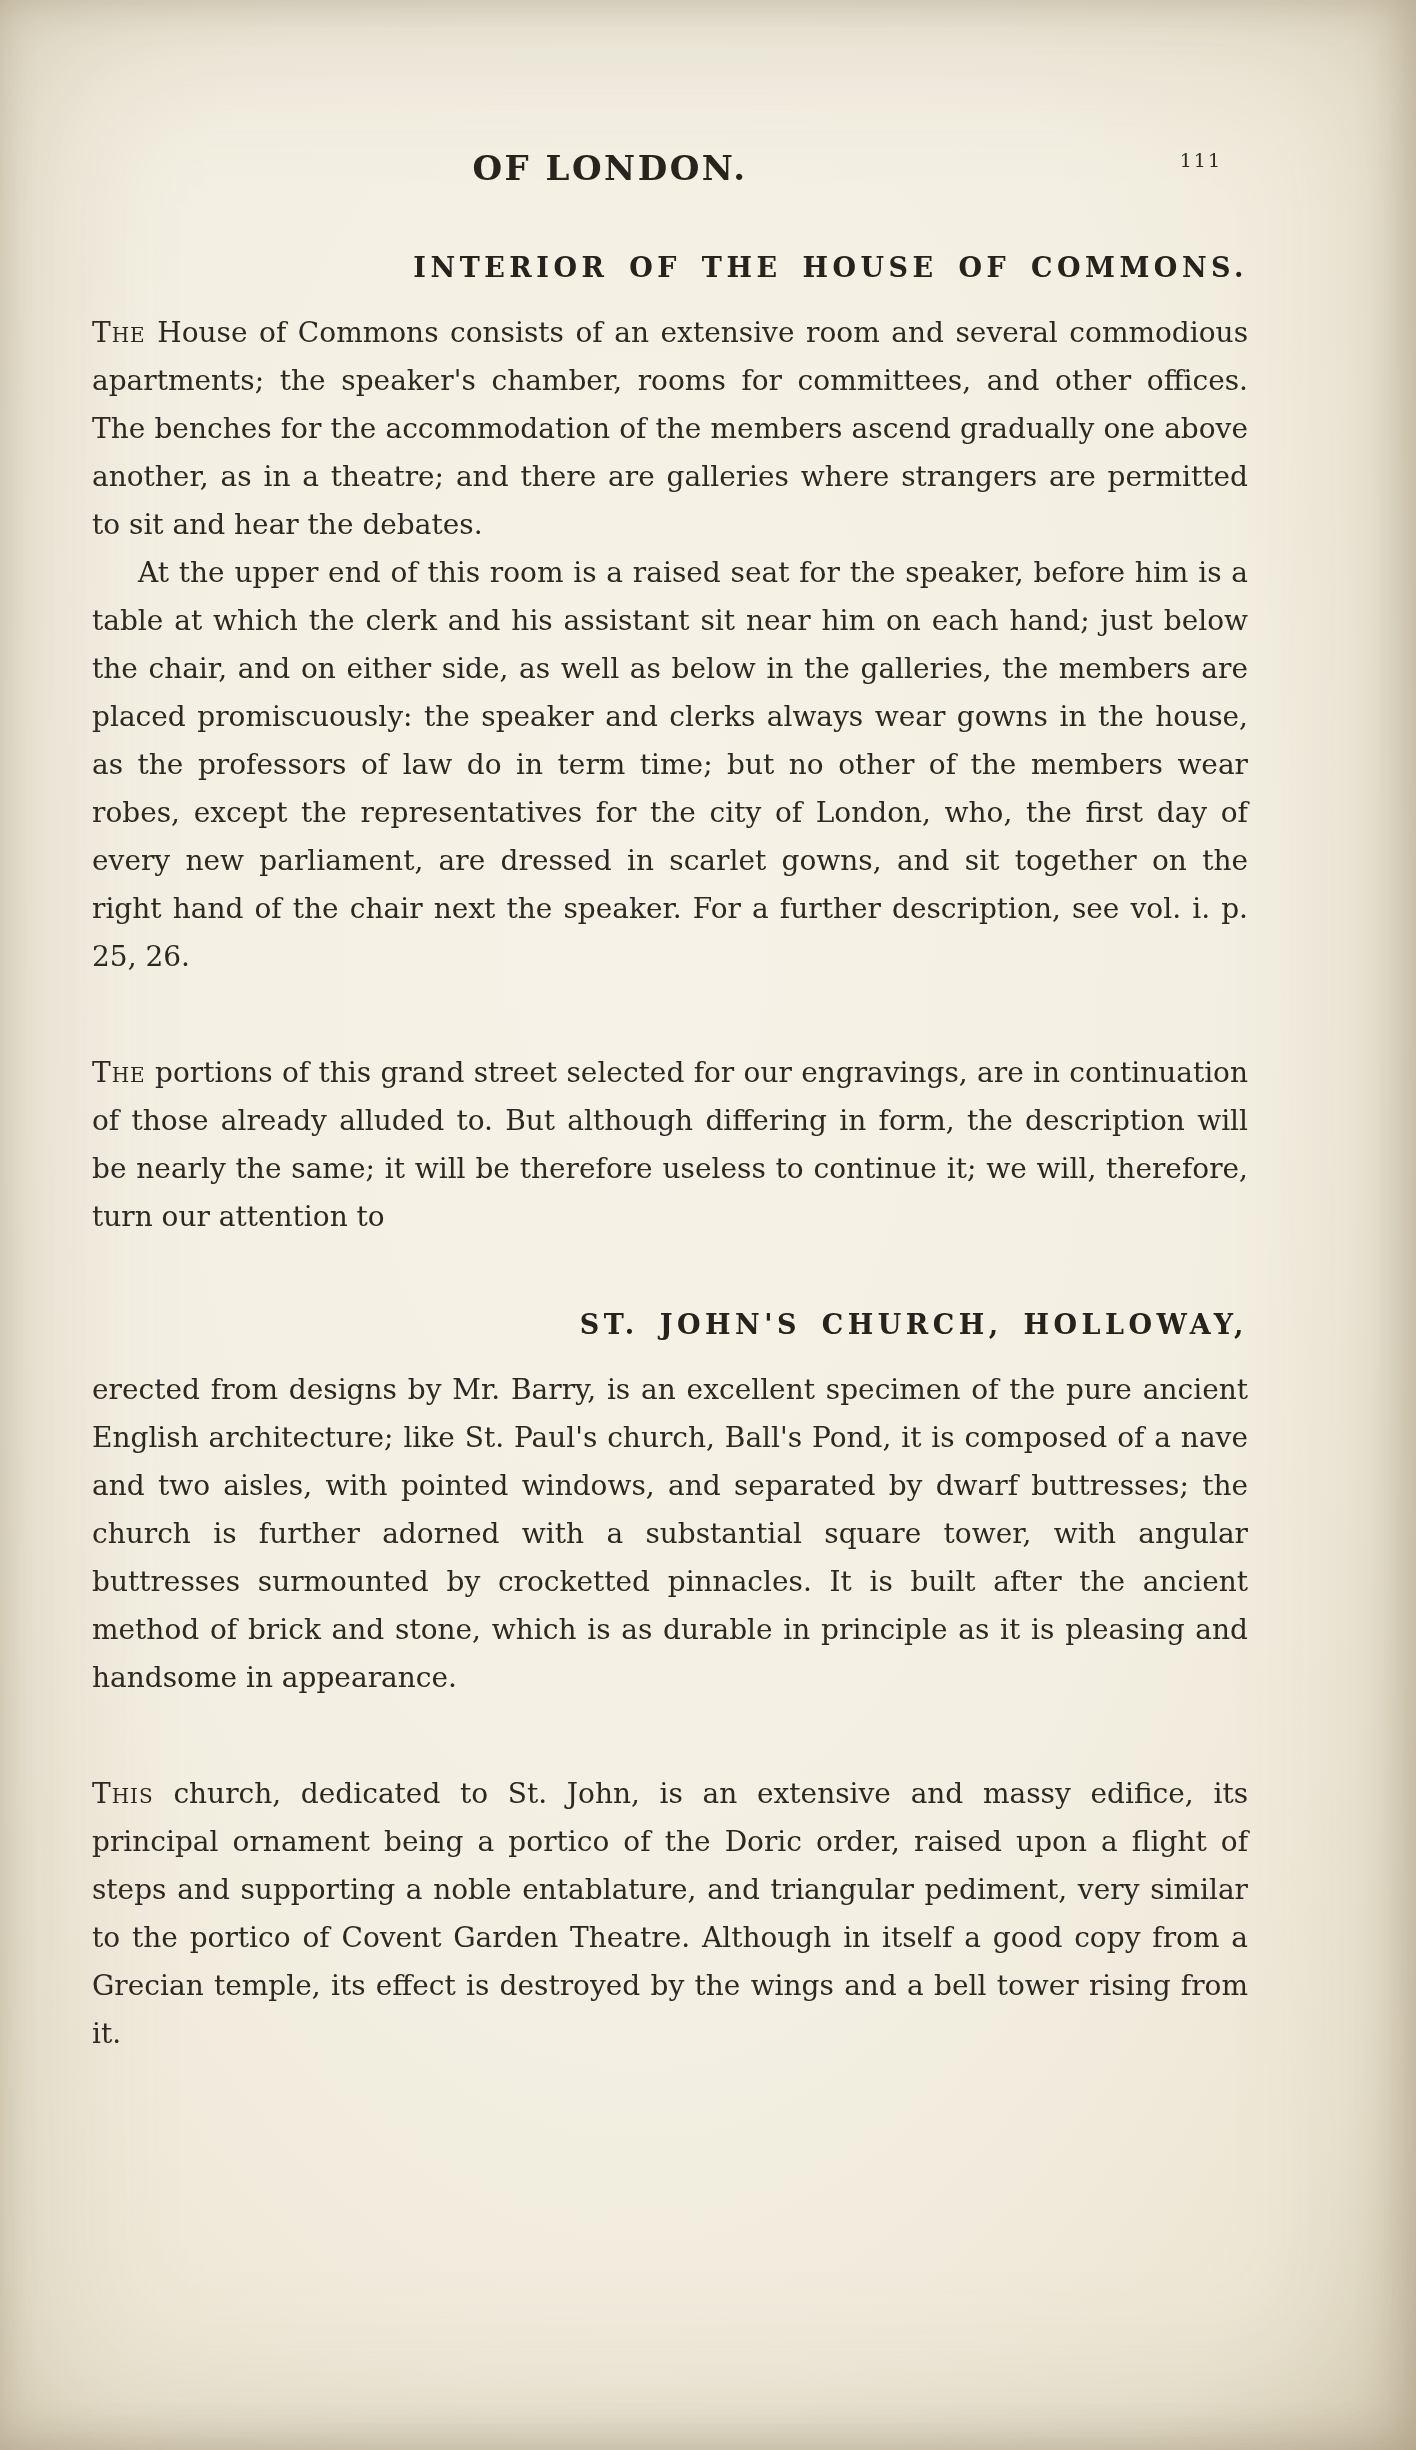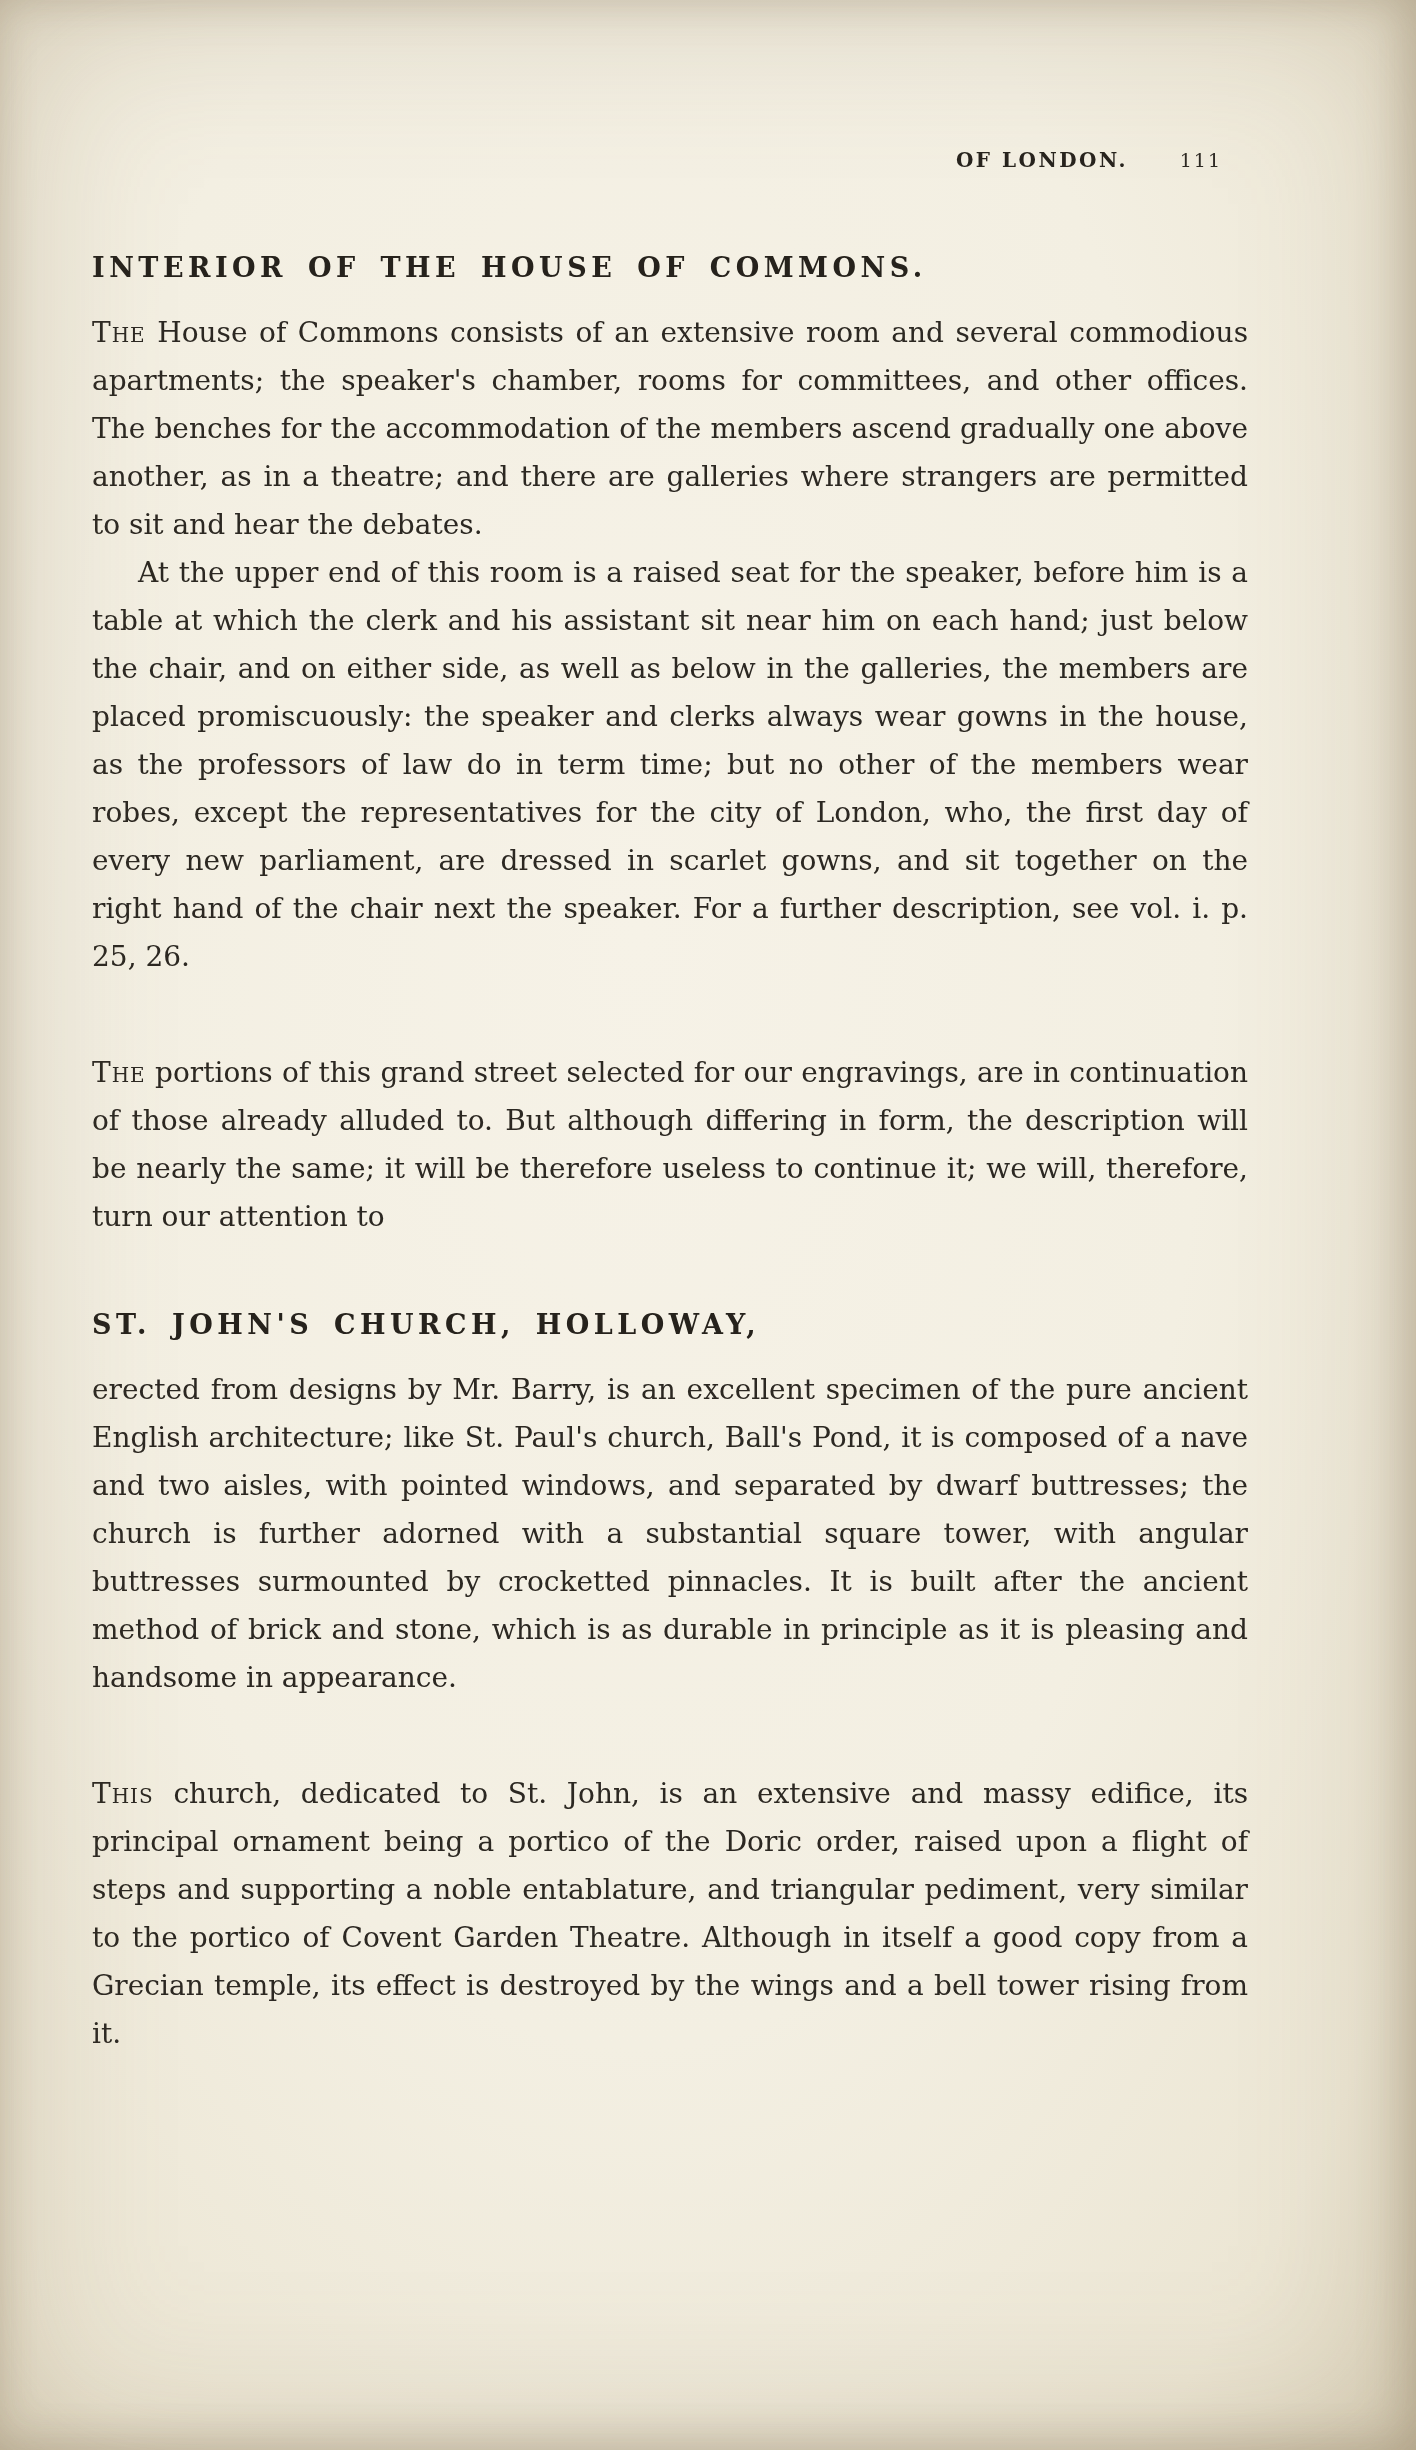--- a/index.html
+++ b/index.html
@@ -28,37 +28,37 @@
     padding:148px 168px 0 92px; 
   }
   
   .running-head{
     position:relative;
     height:42px;
     margin-bottom:62px;
   }
   .head-title{
     position:absolute;left:0;right:120px;
-    text-align:right;
-    font-size:20px;
+    text-align:center;
+    font-size:34px;
     font-weight:bold;
     letter-spacing:2.5px;
     color:#28241e;
   }
   .page-num{
     position:absolute;right:26px;top:1px;
     font-size:19px;
     letter-spacing:2px;
     color:#2e2a24;
   }
   
   .section + .section{margin-top:68px;}
   .heading{
     margin:0 0 26px 0;
-    text-align:left;
+    text-align:right;
     font-size:27px;
     font-weight:bold;
     letter-spacing:4.5px;
     word-spacing:7px;
     color:#26221c;
   }
   .para{
     margin:0;
     font-size:28px;
     line-height:48px;

